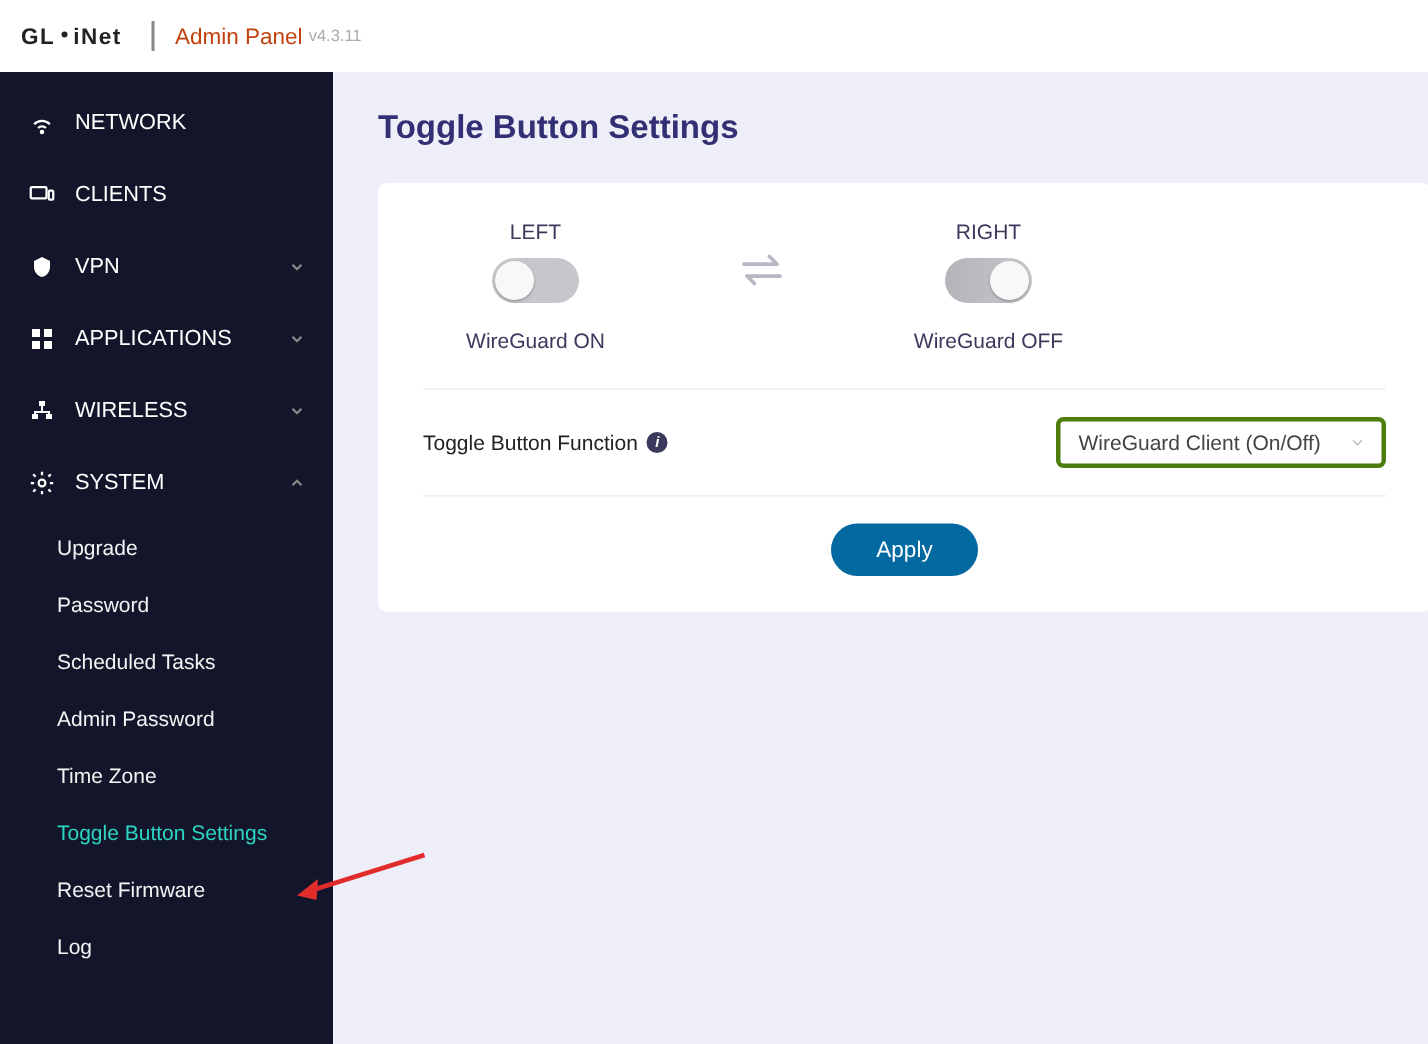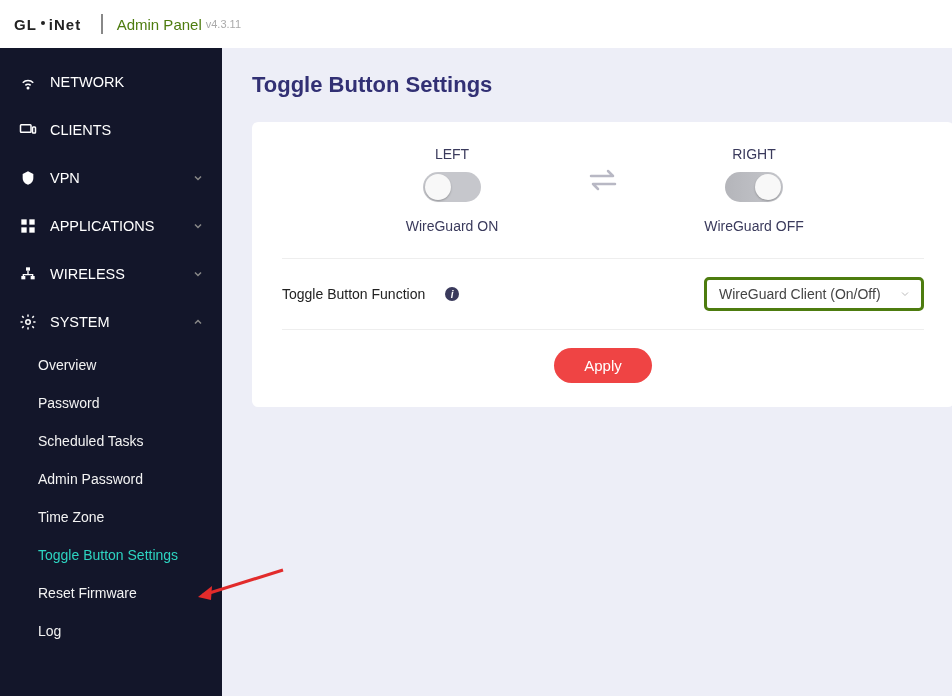--- a/index.html
+++ b/index.html
@@ -1,49 +1,49 @@
 <!DOCTYPE html>
 <html><head>
 <meta charset="utf-8">
 <style>
 * { box-sizing: border-box; margin: 0; padding: 0; }
 body { font-family: -apple-system, BlinkMacSystemFont, "Segoe UI", Helvetica, Arial, sans-serif; background: #edeef7; width: 952px; height: 696px; overflow: hidden; }
 .topbar { background: #fff; height: 48px; display: flex; align-items: center; padding: 0 14px; }
 .logo { font-weight: 700; letter-spacing: 1px; color: #222; font-size: 15px; display: flex; align-items: center; }
 .logo .dot { display: inline-block; width: 4px; height: 4px; background: #222; border-radius: 50%; margin: 0 4px; position: relative; top: -1px; }
 .sep { width: 1.5px; height: 20px; background: #888; margin: 0 14px 0 20px; }
-.panel-title { color: #4d7c0f; font-size: 15px; font-weight: 400; }
+.panel-title { color: #c2410c; font-size: 15px; font-weight: 400; }
 .version { color: #aaa; font-size: 11px; margin-left: 4px; }
 .layout { display: flex; height: calc(100% - 42px); }
 .sidebar { width: 222px; background: #13162a; color: #fff; padding-top: 10px; overflow-y: auto; }
 .nav-item { display: flex; align-items: center; padding: 14px 18px; cursor: pointer; font-size: 14.5px; font-weight: 500; color: #fff; position: relative; }
 .nav-item .icon { width: 20px; height: 20px; margin-right: 12px; display: flex; align-items: center; justify-content: center; }
 .nav-item .chev { position: absolute; right: 18px; }
 .sub { font-size: 14px; padding: 11px 18px 11px 38px; cursor: pointer; color: #f3f3f3; font-weight: 400; }
 .sub.active { color: #2dd4c1; }
 .main { flex: 1; padding: 24px 0 0 30px; overflow: hidden; }
 .page-title { color: #323074; font-size: 22px; font-weight: 700; margin-bottom: 24px; }
 .card { background: #fff; border-radius: 6px; padding: 24px 30px; width: 702px; }
-.toggle-row { display: flex; justify-content: center; align-items: flex-start; gap: 60px; padding-bottom: 24px; border-bottom: 1px solid #eee; }
+.toggle-row { display: flex; align-items: flex-start; gap: 60px; padding-bottom: 24px; border-bottom: 1px solid #eee; }
 .tcol { text-align: center; width: 150px; }
 .tlabel { color: #3a3a5c; font-size: 14px; font-weight: 500; margin-bottom: 10px; }
 .switch { width: 58px; height: 30px; border-radius: 30px; background: #c6c7cc; display: inline-block; position: relative; }
 .knob { width: 26px; height: 26px; background: #f8f8f8; border-radius: 50%; position: absolute; top: 2px; box-shadow: 0 1px 2px rgba(0,0,0,.25); }
 .switch.left .knob { left: 2px; }
 .switch.right .knob { right: 2px; }
 .switch.right { background: linear-gradient(90deg,#b4b5ba,#c6c7cc); }
 .swap { color: #c6c7cc; padding-top: 22px; }
 .subtitle { color: #3a3a5c; font-size: 14px; margin-top: 12px; }
 .func-row { display: flex; align-items: center; justify-content: space-between; padding: 18px 0; border-bottom: 1px solid #eee; }
-.func-label { color: #222; font-size: 14px; display: flex; align-items: center; gap: 20px; }
+.func-label { color: #222; font-size: 14px; display: flex; align-items: center; gap: 6px; }
 .info-ic { width: 14px; height: 14px; border-radius: 50%; background: #3a3a5c; color: #fff; font-size: 10px; font-style: italic; font-weight: 700; display: flex; align-items: center; justify-content: center; }
 .select { width: 220px; height: 34px; border: 3px solid #4d7c0f; border-radius: 5px; padding: 0 30px 0 12px; font-size: 14px; color: #444; background: #fff; display: flex; align-items: center; position: relative; cursor: pointer; }
 .select .arr { position: absolute; right: 10px; color: #bbb; }
 .apply-row { text-align: center; padding-top: 18px; }
-.apply-btn { background: #ef4444; color: #fff; border: none; border-radius: 18px; padding: 9px 30px; font-size: 15px; cursor: pointer; }
+.apply-btn { background: #0369a1; color: #fff; border: none; border-radius: 18px; padding: 9px 30px; font-size: 15px; cursor: pointer; }
 .arrow-anno { position: absolute; pointer-events: none; }
 svg { display: block; }
 </style>
 </head>
 <body>
 
 <div class="topbar">
   <span class="logo">GL<span class="dot"></span>iNet</span>
   <span class="sep"></span>
   <span class="panel-title">Admin Panel</span>
@@ -123,21 +123,21 @@
             <path d="M12 2v3M12 19v3M4.2 4.2l2.1 2.1M17.7 17.7l2.1 2.1M2 12h3M19 12h3M4.2 19.8l2.1-2.1M17.7 6.3l2.1-2.1"></path>
           </svg>
         </span>
       <span>SYSTEM</span>
       <span class="chev">
           <svg width="12" height="12" viewBox="0 0 24 24" fill="none" stroke="#888" stroke-width="3">
             <path d="M6 15l6-6 6 6"></path>
           </svg>
         </span>
     </div>
-    <div class="sub">Overview</div>
+    <div class="sub">Upgrade</div>
     <div class="sub">Password</div>
     <div class="sub">Scheduled Tasks</div>
     <div class="sub">Admin Password</div>
     <div class="sub">Time Zone</div>
     <div class="sub active">Toggle Button Settings</div>
     <div class="sub">Reset Firmware</div>
     <div class="sub">Log</div>
   </div>
 
   <div class="main">

